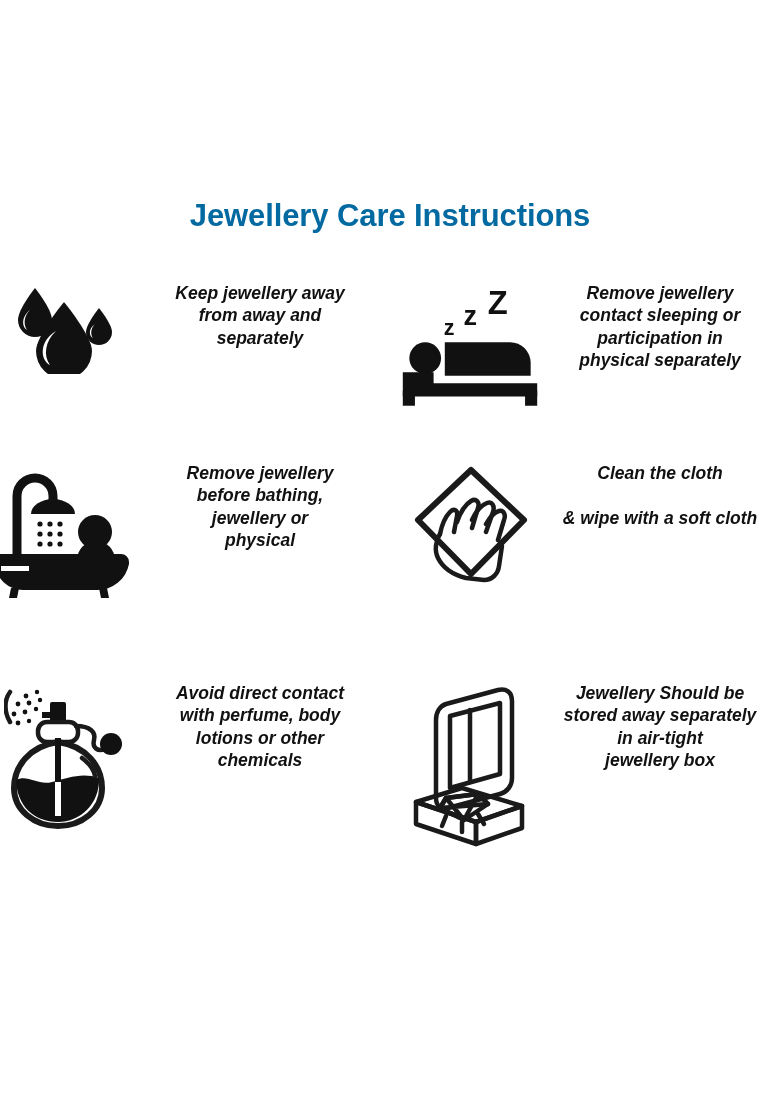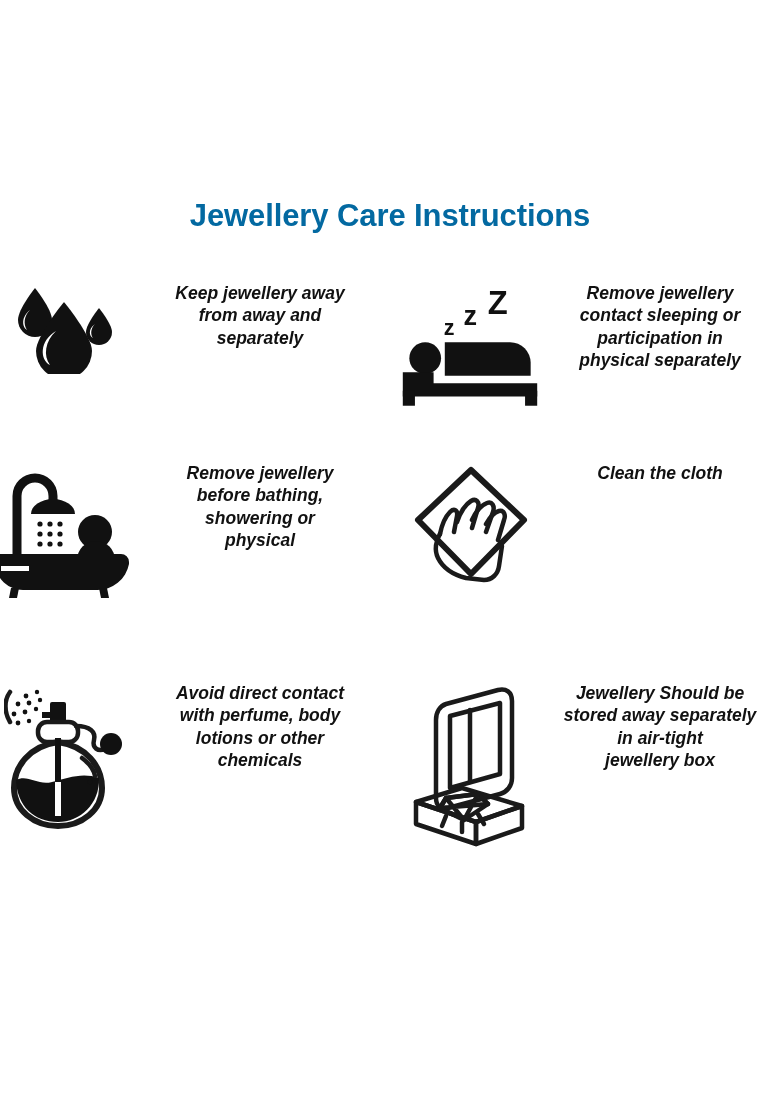--- a/index.html
+++ b/index.html
@@ -179,21 +179,21 @@
           <path class="fill-black" d="M0 92 H126 A8 8 0 0 1 134 100 V102 A32 32 0 0 1 102 128 H28 A28 28 0 0 1 0 102 Z"></path>
           <path d="M6 104 H34 V109 H6 Z" fill="#ffffff"></path>
 
           <path class="fill-black" d="M16 126 L24 126 L22 136 L14 136 Z"></path>
           <path class="fill-black" d="M104 126 L112 126 L114 136 L106 136 Z"></path>
         </svg>
       </div>
       <div class="label">
         <span>Remove jewellery</span><br>
         <span>before bathing,</span><br>
-        <span>showering or</span><br>
+        <span>jewellery or</span><br>
         <span>physical</span>
       </div>
     </div>
 
     <div class="care-item right row2">
       <div class="icon-box">
         <svg class="icon-cloth" viewBox="0 0 122 124" aria-hidden="true">
 
           <path class="stroke-black" d="M61 8 L114 58 L61 112 L8 58 Z"></path>
 
@@ -203,20 +203,21 @@
             <path d="M30 72 C32 62 36 54 40 50 C44 46 48 48 47 54 L44 70"></path>
             <path d="M47 60 C50 50 56 42 61 39 C66 36 70 40 68 46 L62 66"></path>
             <path d="M62 58 C66 49 72 43 77 41 C82 39 85 44 83 50 L76 70"></path>
             <path d="M76 62 C80 55 85 50 89 49 C94 48 96 53 94 58 L88 78"></path>
           </g>
         </svg>
       </div>
       <div class="label">
         <span>Clean the cloth</span><br>
         <br>
+        <span>&amp; wipe with a soft cloth</span>
       </div>
     </div>
 
     <div class="care-item right row3">
       <div class="icon-box">
         <svg class="icon-box-jewel" viewBox="0 0 132 168" aria-hidden="true">
           <g class="stroke-thin">
 
             <path d="M42 22 L94 8 C102 6 108 10 108 19 L108 96 C108 104 103 110 96 112
                      L44 126 C37 128 32 124 32 116 L32 38 C32 30 36 24 42 22 Z"></path>

